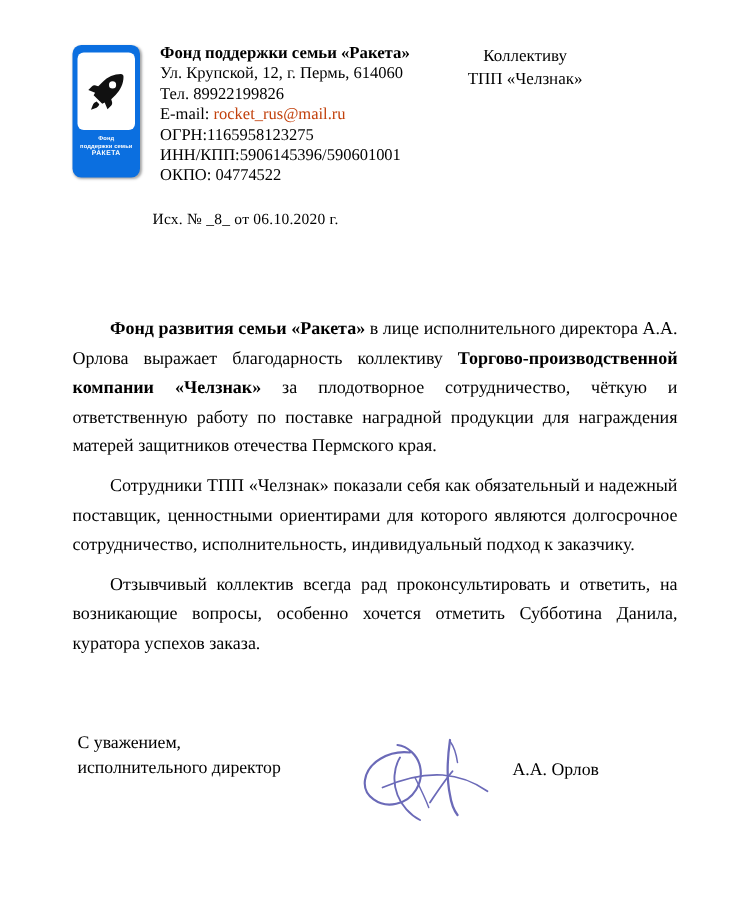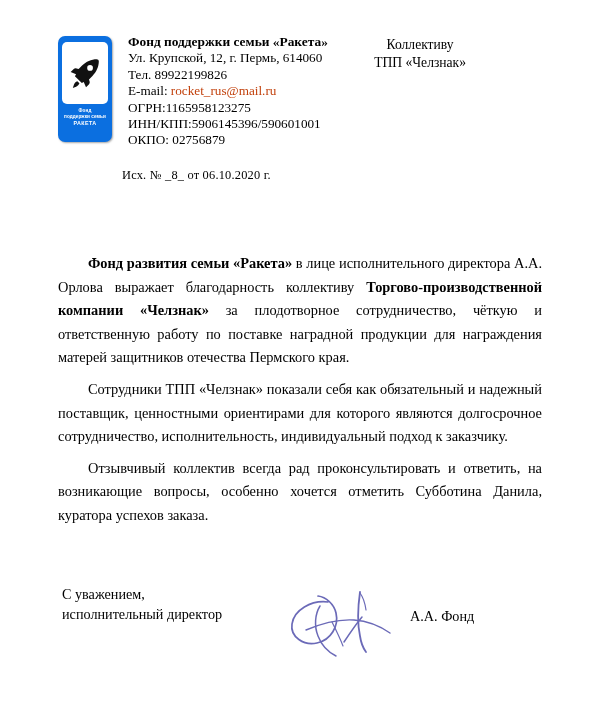--- a/index.html
+++ b/index.html
@@ -185,51 +185,51 @@
       </div>
     </div>
 
     <div class="sender">
       <div class="org">Фонд поддержки семьи «Ракета»</div>
       <div>Ул. Крупской, 12, г. Пермь, 614060</div>
       <div>Тел. 89922199826</div>
       <div><span>E-mail</span>: <span class="link">rocket_rus@mail.ru</span></div>
       <div>ОГРН:1165958123275</div>
       <div>ИНН/КПП:5906145396/590601001</div>
-      <div>ОКПО: 02756879</div>
+      <div>ОКПО: 04774522</div>
     </div>
 
     <div class="addressee">
       <div>Коллективу</div>
       <div>ТПП «Челзнак»</div>
     </div>
   </div>
 
   <div class="outgoing">Исх.  № _8_  от  06.10.2020 г.</div>
 
   <div class="body-text">
     <p><b>Фонд развития семьи «Ракета»</b><span> в лице исполнительного директора А.А. Орлова выражает благодарность коллективу </span><b>Торгово-производственной компании «Челзнак»</b><span> за плодотворное сотрудничество, чёткую и ответственную работу по поставке наградной продукции для награждения матерей защитников отечества Пермского края.</span></p>
     <p>Сотрудники ТПП «Челзнак» показали себя как обязательный и надежный поставщик, ценностными ориентирами для которого являются долгосрочное сотрудничество, исполнительность, индивидуальный подход к заказчику.</p>
     <p>Отзывчивый коллектив всегда рад проконсультировать и ответить, на возникающие вопросы, особенно хочется отметить Субботина Данила, куратора успехов заказа.</p>
   </div>
 
   <div class="signature">
     <div class="sig-left">
       <div>С уважением,</div>
-      <div>исполнительный директор</div>
+      <div>исполнительного директор</div>
     </div>
 
     <svg class="sig-mark" viewBox="0 0 120 74">
       <g fill="none" stroke="#6b6ab8" stroke-linecap="round" stroke-linejoin="round">
         <path d="M44 16 C27 14, 10 24, 8 38 C6 51, 20 60, 33 57 C47 54, 55 40, 52 27 C50 18, 42 11, 34 10" stroke-width="1.7"></path>
         <path d="M36 20 C31 28, 30 40, 34 50 C37 58, 44 66, 52 70" stroke-width="1.5"></path>
         <path d="M22 44 C36 38, 54 33, 70 34 C84 35, 96 40, 106 47" stroke-width="1.4"></path>
         <path d="M76 6 C74 20, 73 36, 76 50 C77 57, 79 62, 82 66" stroke-width="1.8"></path>
         <path d="M76 7 C79 11, 81 17, 82 24" stroke-width="1.2"></path>
         <path d="M60 56 C66 47, 72 38, 78 31" stroke-width="1.5"></path>
         <path d="M48 36 C52 44, 56 52, 59 60" stroke-width="1.2"></path>
       </g>
     </svg>
 
-    <div class="sig-name">А.А. Фонд</div>
+    <div class="sig-name">А.А. Орлов</div>
   </div>
 
 </div>
 
 </body></html>

